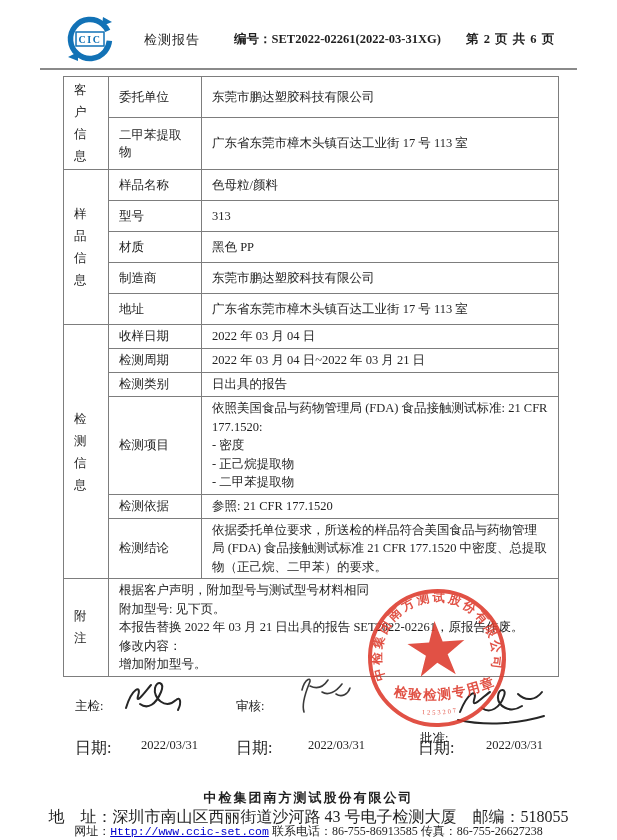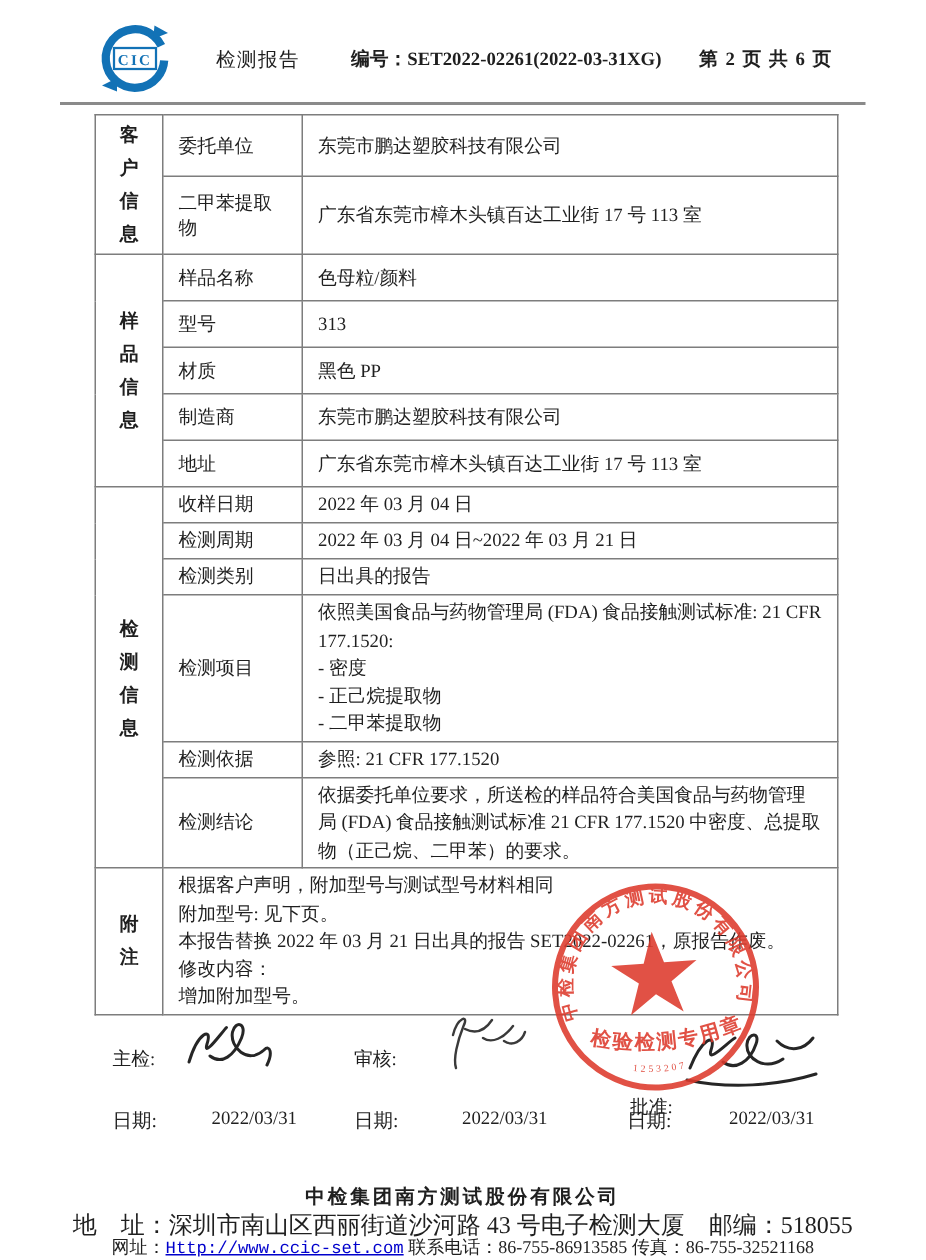--- a/index.html
+++ b/index.html
@@ -14,27 +14,27 @@
   .hdr-title { position:absolute; left:144px; top:31px; font-size:13px; font-weight:normal; letter-spacing:1px; }
   .hdr-no { position:absolute; left:234px; top:31px; font-size:12.5px; font-weight:bold; }
   .hdr-page { position:absolute; left:466px; top:31px; font-size:12.5px; font-weight:bold; letter-spacing:1px; }
   .hdr-rule { position:absolute; left:40px; top:68px; width:537px; height:1.5px; background:#8a8a8a; }
   
   table.report { position:absolute; left:63px; top:76px; width:495px; border-collapse:collapse; table-layout:fixed; }
   table.report td {
     border:1px solid #7d7d7d; font-size:12.5px; padding:2px 10px;
     vertical-align:middle; word-break:break-all;
   }
-  td.sec { text-align:center; white-space:pre-line; padding:2px 4px; line-height:22px;font-weight:bold; }
+  td.sec { text-align:left; white-space:pre-line; padding:2px 4px; line-height:22px; }
   td.ml  { white-space:pre-line; line-height:18.5px; padding:5px 10px; }
   tr.ra { height:31px; } tr.rb { height:24px; }
   
   .sig-label { position:absolute; font-size:12.5px; }
   .sig-svg { position:absolute; }
-  .date-label { position:absolute; font-size:13px; top:738px;text-align:right; }
+  .date-label { position:absolute; font-size:16px; top:738px;text-align:right; }
   .date-val { position:absolute; font-size:12.5px; top:738px; }
   
   .stamp { position:absolute; left:364px; top:585px; width:146px; height:146px; opacity:.88; transform:rotate(-4deg); pointer-events:none; }
   
   .ft { position:absolute; left:0; width:617px; text-align:center; }
   .ft-company { top:789px; font-size:13px; font-weight:bold; letter-spacing:2px; }
   .ft-addr { top:807px; font-size:16px; }
   .ft-site { top:823px; font-size:12px; }
   .ft-site a { color:#0000cc; text-decoration:underline; font-family:"Liberation Mono","DejaVu Sans Mono",monospace; font-size:11.5px; }
 </style>
@@ -183,13 +183,13 @@
   <text font-size="13.5" font-weight="bold" fill="#dd3a2c" letter-spacing="1.5">
     <textPath href="#arcCap" startOffset="6">检验检测专用章</textPath>
   </text>
   <text font-size="6.5" fill="#dd3a2c" letter-spacing="2">
     <textPath href="#arcSer" startOffset="4">1253207</textPath>
   </text>
 </svg>
 
 <div class="ft ft-company">中检集团南方测试股份有限公司</div>
 <div class="ft ft-addr">地　址：深圳市南山区西丽街道沙河路 43 号电子检测大厦　邮编：518055</div>
-<div class="ft ft-site"><span>网址：</span><a href="#">Http://www.ccic-set.com</a><span> 联系电话：86-755-86913585  传真：86-755-32521168</span></div>
+<div class="ft ft-site"><span>网址：</span><a href="#">Http://www.ccic-set.com</a><span> 联系电话：86-755-86913585  传真：86-755-26627238</span></div>
 
 </body></html>

